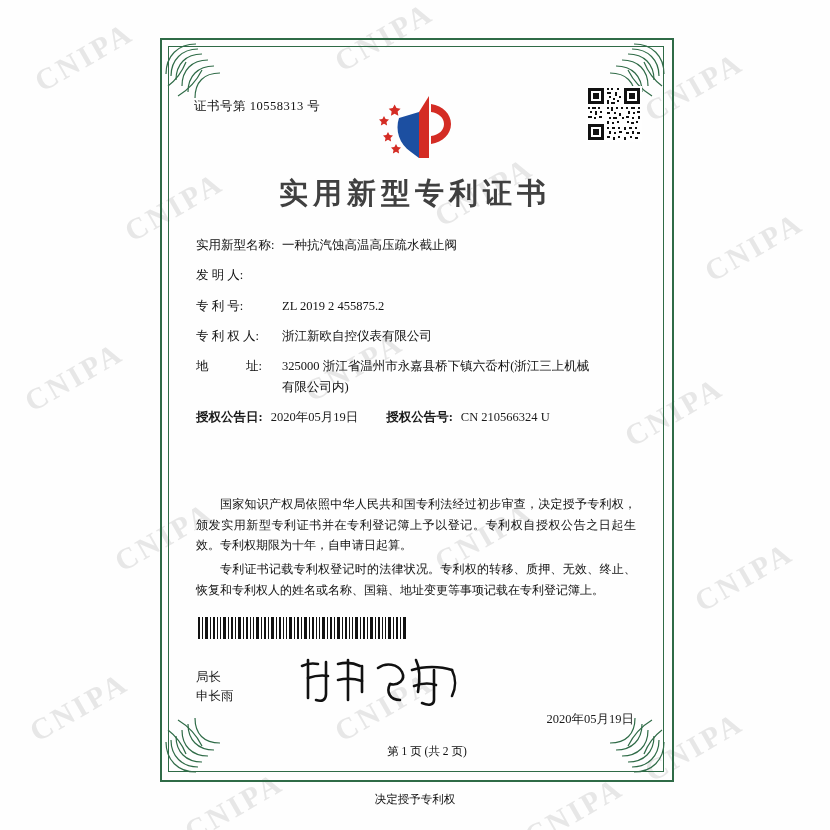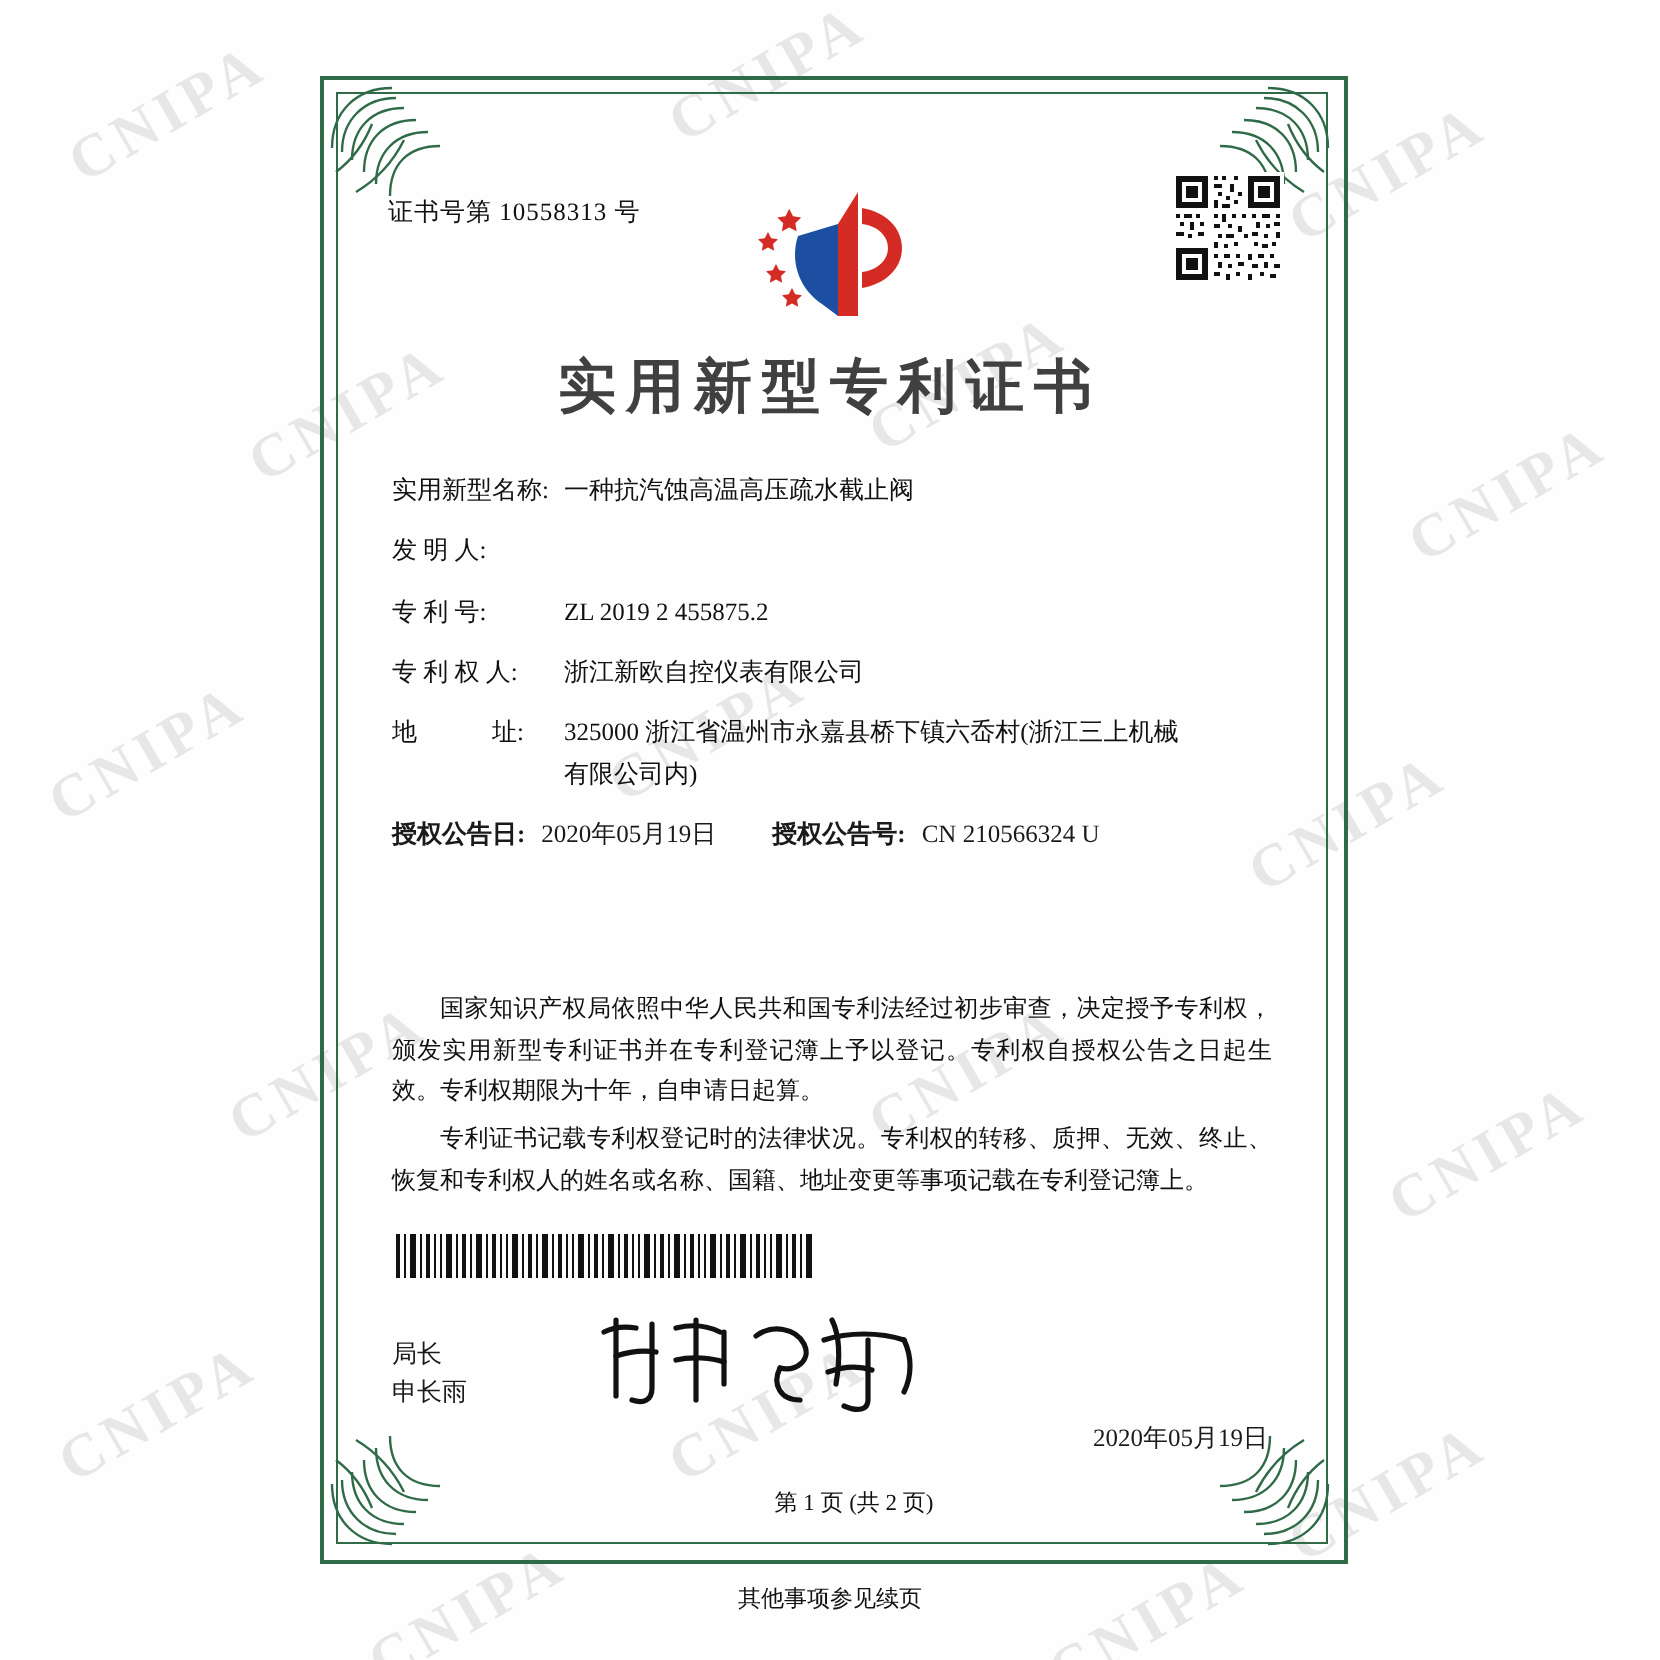--- a/index.html
+++ b/index.html
@@ -554,14 +554,14 @@
             <path d="M120 36 C128 33 136 33 142 35"></path>
           </g>
         </svg>
       </div>
       <div class="date-right">2020年05月19日</div>
     </div>
 
     <div class="page-no">第 1 页 (共 2 页)</div>
   </div>
 
-  <div class="footnote">其他事项参见续页</div>
+  <div class="footnote">决定授予专利权</div>
 </div>
 
 </body></html>

